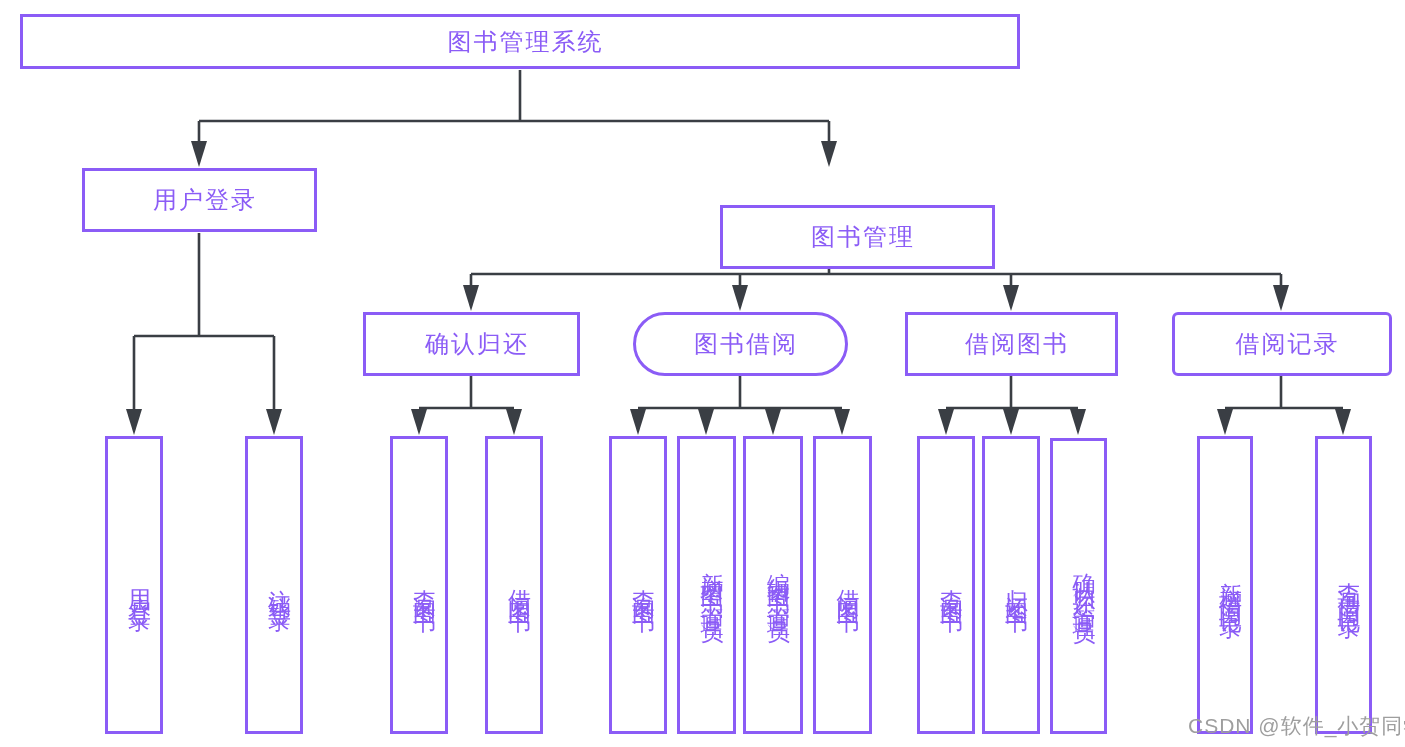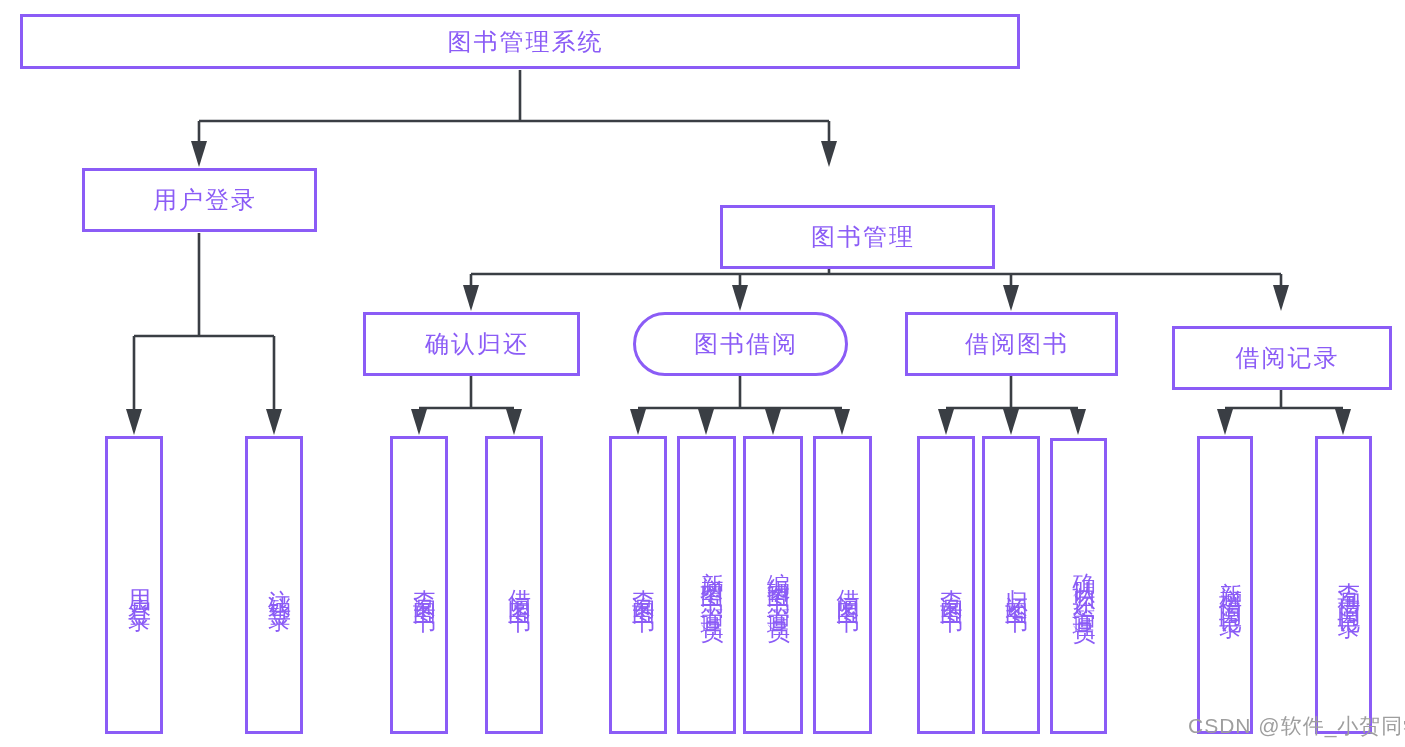--- a/index.html
+++ b/index.html
@@ -100,21 +100,21 @@
 
   <div class="node" style="left:363px; top:312px; width:217px; height:64px;">
     <span>确认归还</span>
   </div>
   <div class="node" style="left:633px; top:312px; width:215px; height:64px;border-radius:32px;">
     <span>图书借阅</span>
   </div>
   <div class="node" style="left:905px; top:312px; width:213px; height:64px;">
     <span>借阅图书</span>
   </div>
-  <div class="node" style="left:1172px; top:326px; width:220px; height:64px;">
+  <div class="node" style="left:1172px; top:312px; width:220px; height:64px;border-radius:6px;">
     <span>借阅记录</span>
   </div>
 
   <div class="node v" style="left:105px; top:436px; width:58px; height:298px;">
     <span>用户登录</span>
   </div>
   <div class="node v" style="left:245px; top:436px; width:58px; height:298px;">
     <span>注销登录</span>
   </div>
 

